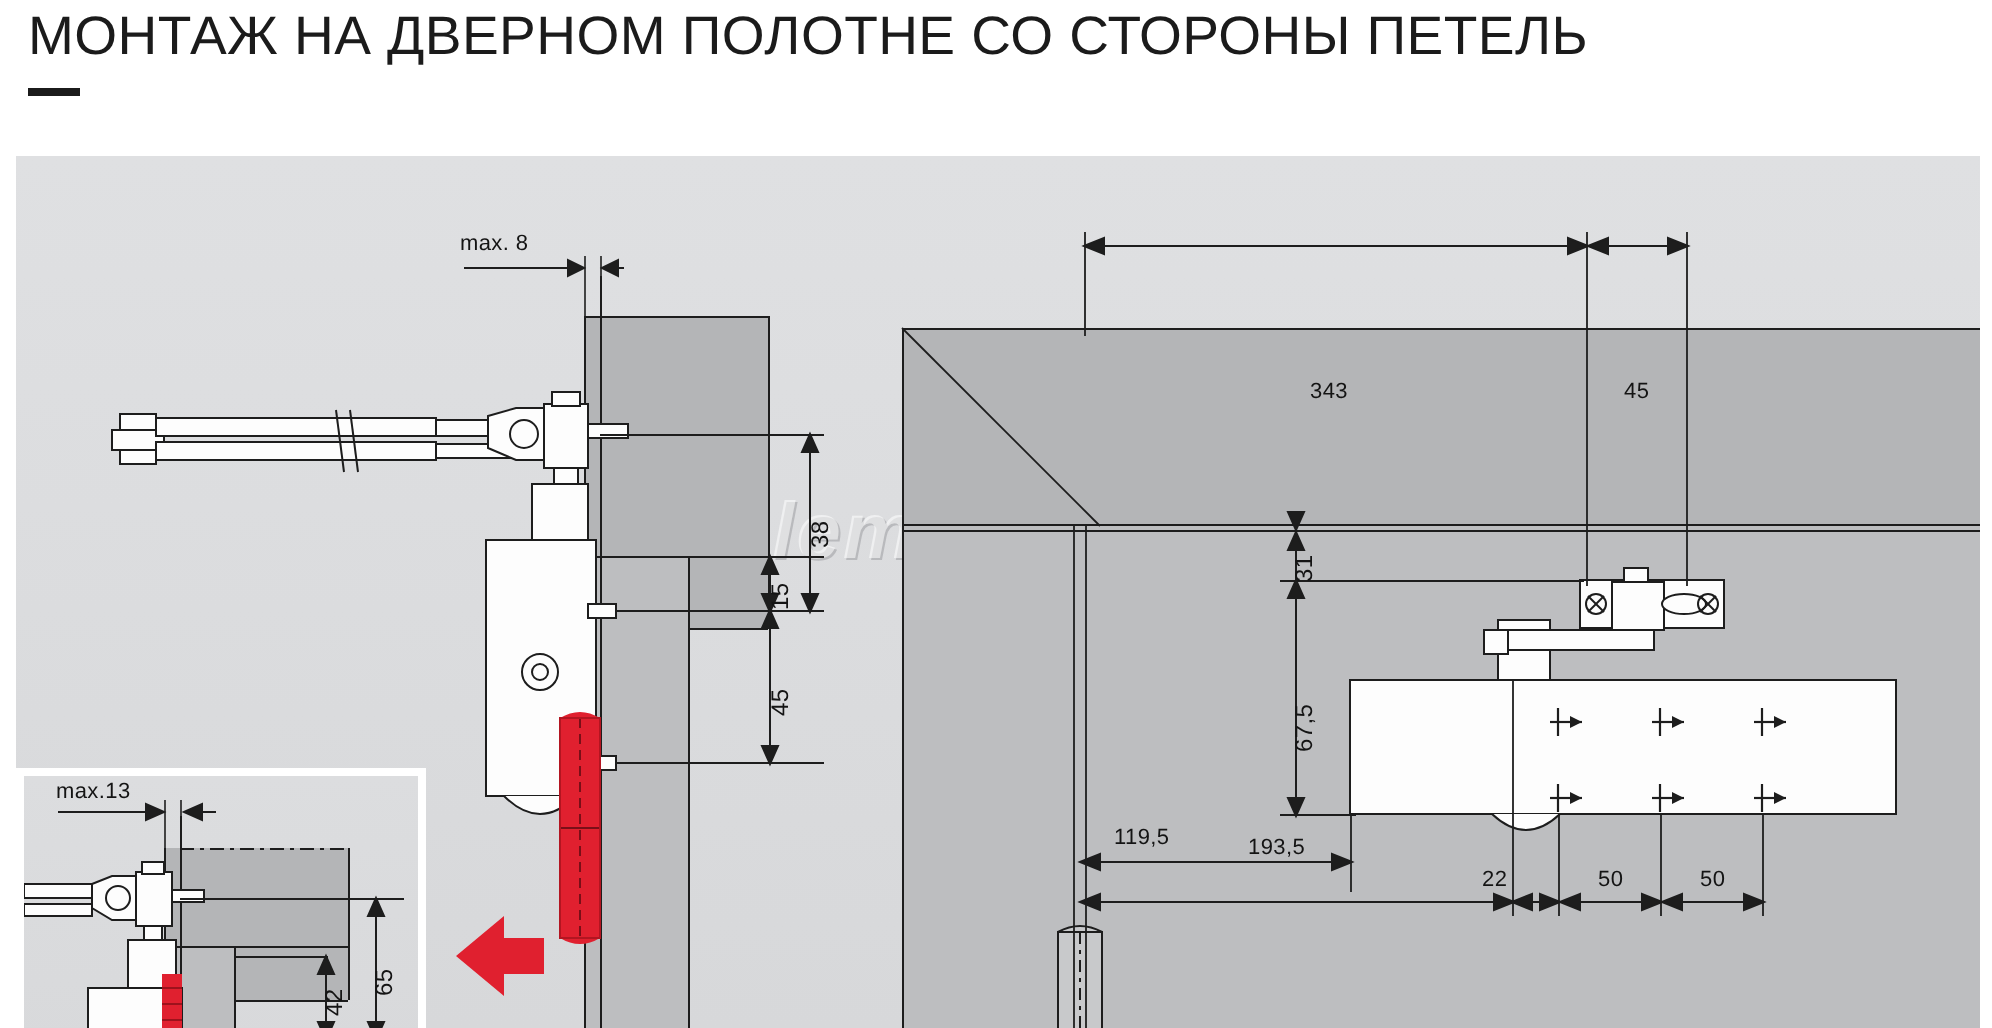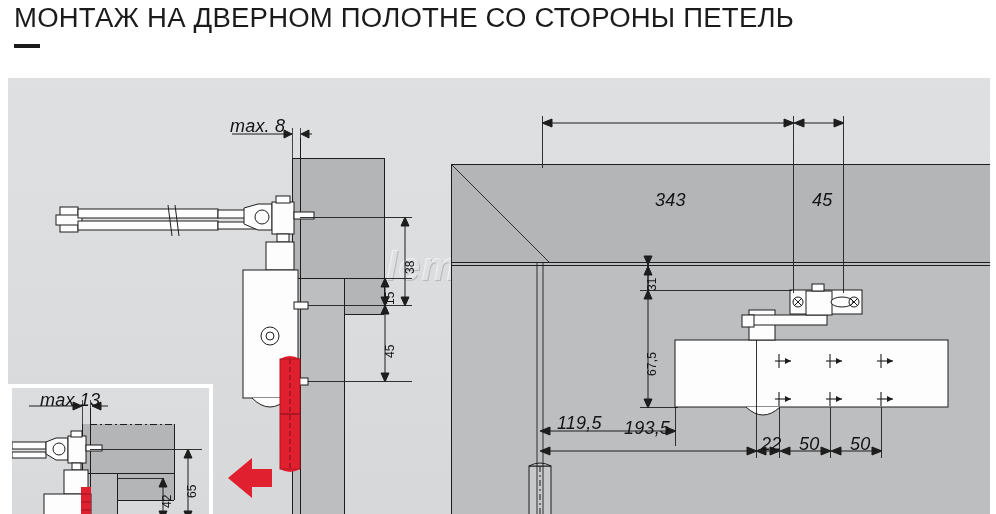--- a/index.html
+++ b/index.html
@@ -48,21 +48,21 @@
 
   
   .fill-gray  { position:absolute; background:#b4b5b7; }
   .fill-gray2 { position:absolute; background:#bdbec0; }
 
   .dim-txt {
     position:absolute; font-size:12px; color:#141414;
     font-family:"Liberation Sans", sans-serif; white-space:nowrap; letter-spacing:.2px;
   }
   .dim-txt.rot { transform:rotate(-90deg); transform-origin:left top; }
-  .dim-txt.big { font-size:18px;font-style:italic; }
+  .dim-txt.big { font-size:11px; }
 
   
   .inset-border {
     position:absolute; left:8px; top:306px; width:205px; height:208px;
     border:4px solid #ffffff; background:transparent;
   }
   .inset-clip { position:absolute; left:12px; top:310px; width:197px; height:204px; overflow:hidden; }
 
   svg.ovl { position:absolute; left:0; top:0; overflow:visible; }
 </style>
@@ -353,21 +353,21 @@
             <path d="M882,373 L872,369 L872,377 Z"></path>
           </g>
         </svg>
 
         <div class="dim-txt big" style="left:655px;top:112px;">343</div>
         <div class="dim-txt big" style="left:812px;top:112px;">45</div>
         <div class="dim-txt rot" style="left:645px;top:213px;">31</div>
         <div class="dim-txt rot" style="left:645px;top:298px;">67,5</div>
         <div class="dim-txt big" style="left:557px;top:335px;">119,5</div>
         <div class="dim-txt big" style="left:624px;top:340px;">193,5</div>
-        <div class="dim-txt big" style="left:761px;top:356px;">22</div>
+        <div class="dim-txt big" style="left:741px;top:356px;">22</div>
         <div class="dim-txt big" style="left:799px;top:356px;">50</div>
         <div class="dim-txt big" style="left:850px;top:356px;">50</div>
       </div>
 
       <div class="inset-border"></div>
       <div class="inset-clip">
         <div style="position:absolute;left:0;top:0;width:197px;height:204px;background:linear-gradient(180deg,#dcdddf 0%,#d6d7d9 100%);"></div>
 
         <div class="fill-gray" style="left:70px;top:36px;width:92px;height:49px;"></div>
         <div class="fill-gray2" style="left:70px;top:85px;width:35px;height:120px;"></div>
@@ -457,21 +457,21 @@
             <path d="M151,132 L147,123 L155,123 Z"></path>
           </g>
 
           <g stroke="#1d1d1d" stroke-width="1" fill="#1d1d1d">
             <line x1="176" y1="163" x2="176" y2="196"></line>
             <path d="M176,159 L172,168 L180,168 Z"></path>
             <line x1="168" y1="197" x2="184" y2="197"></line>
           </g>
         </svg>
 
-        <div class="dim-txt big" style="left:28px;top:2px;">max.13</div>
+        <div class="dim-txt big" style="left:16px;top:2px;">max.13</div>
         <div class="dim-txt rot" style="left:173px;top:110px;">65</div>
         <div class="dim-txt rot" style="left:148px;top:120px;">42</div>
 
       </div>
 
       <div class="white-left"></div>
       <div class="white-right"></div>
     </div>
   </div>
 </div>

